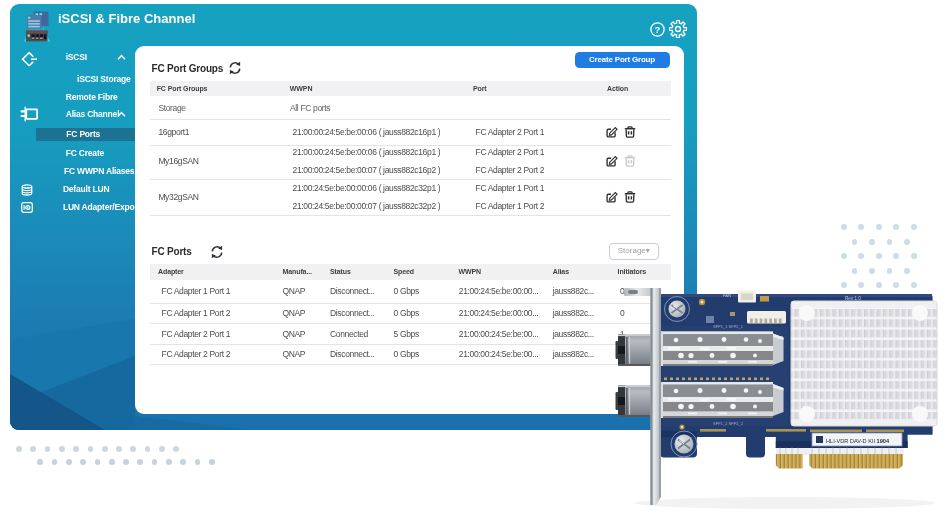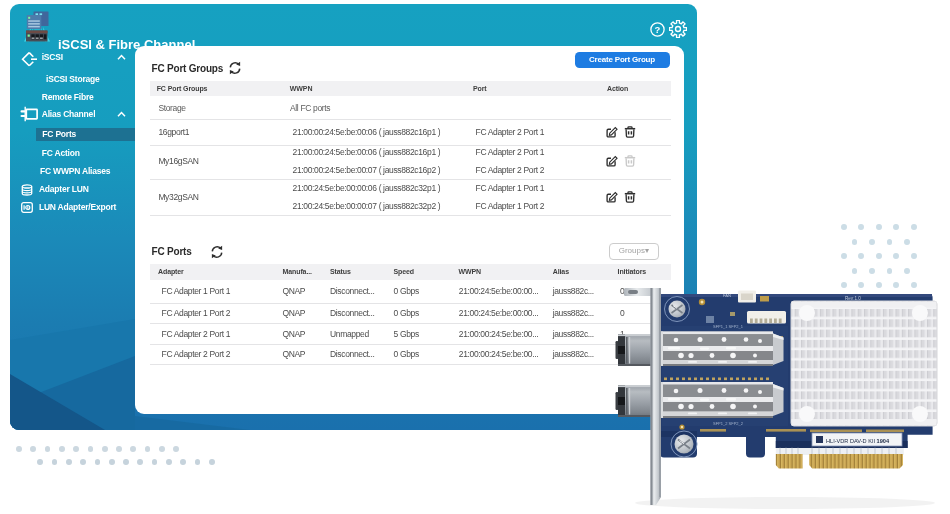--- a/index.html
+++ b/index.html
@@ -6,21 +6,21 @@
   html,body { width:950px; height:514px; background:#ffffff; overflow:hidden; position:relative; }
   .abs { position:absolute; }
   .window {
     position:absolute; left:10px; top:4px; width:687px; height:426px;
     border-radius:9px; overflow:hidden;
     background:linear-gradient(to bottom, #16a1c1 0%, #169dbf 30%, #1b8ab9 55%, #1b7cb1 75%, #1a70ad 100%);
   }
   .panel { position:absolute; left:135px; top:46px; width:549px; height:368px;
     background:#ffffff; border-radius:9px; }
   .title { position:absolute; font-size:13px; font-weight:bold; color:#ffffff; }
-  .navitem { position:absolute; color:#fff; font-size:8.5px; font-weight:bold; letter-spacing:-0.2px; white-space:nowrap; }
+  .navitem { position:absolute; color:#fff; font-size:8.5px; font-weight:bold; letter-spacing:-0.2px; white-space:nowrap;margin-left:24px; }
   .navsel { position:absolute; background:#1d7192; }
   .sect { position:absolute; font-size:10px; font-weight:bold; color:#2b2b2b; letter-spacing:-0.2px; }
   .th { position:absolute; font-size:7px; font-weight:bold; color:#3e3e3e; letter-spacing:-0.1px; white-space:nowrap; }
   .td { position:absolute; font-size:8.5px; color:#4c4c4c; letter-spacing:-0.35px; white-space:nowrap; }
   .td2 { position:absolute; font-size:8.5px; color:#4c4c4c; letter-spacing:-0.35px; white-space:nowrap; }
   .hdrrow { position:absolute; background:#f1f1f3; }
   .sep { position:absolute; height:1px; background:#e4e4e6; }
   .btn { position:absolute; background:#1e7ce2; color:#fff; font-size:8px; font-weight:bold;
     border-radius:4.5px; text-align:center; letter-spacing:-0.2px; }
   .abtn { position:absolute; background:#fff; border:1px solid #cccccc; color:#a3a3a3;
@@ -111,21 +111,21 @@
     <rect x="2" y="19.5" width="21.5" height="2.6" fill="#6d4b46"></rect>
     <rect x="3.6" y="23.5" width="2.2" height="2.2" fill="#7ef59f"></rect>
     <rect x="7.3" y="23.3" width="3.4" height="5" fill="#15181d"></rect>
     <rect x="11.5" y="23.3" width="3.4" height="5" fill="#15181d"></rect>
     <rect x="15.7" y="23.3" width="3.4" height="5" fill="#15181d"></rect>
     <rect x="19.9" y="23.3" width="2.6" height="5" fill="#15181d"></rect>
     <rect x="7.6" y="26.6" width="2.8" height="1.1" fill="#cfd4da"></rect>
     <rect x="11.8" y="26.6" width="2.8" height="1.1" fill="#cfd4da"></rect>
     <rect x="16" y="26.6" width="2.8" height="1.1" fill="#cfd4da"></rect>
   </svg>
-  <div class="title" style="left:58px;top:37px">iSCSI &amp; Fibre Channel</div>
+  <div class="title" style="left:58px;top:11px">iSCSI &amp; Fibre Channel</div>
 
   <svg class="abs" style="left:649.5px;top:21.5px" width="15" height="15" viewBox="0 0 15 15">
     <circle cx="7.5" cy="7.5" r="6.6" fill="none" stroke="#fff" stroke-width="1.3"></circle>
     <text x="7.5" y="10.8" font-size="9.5" font-weight="bold" fill="#fff" text-anchor="middle">?</text>
   </svg>
   <svg class="abs" style="left:668.5px;top:20px" width="18" height="18" viewBox="0 0 18 18">
     <path d="M7.58 3.07 L7.59 0.52 A8.6 8.6 0 0 1 10.41 0.52 L10.42 3.07 A6.1 6.1 0 0 1 12.19 3.80 L14.00 2.00 A8.6 8.6 0 0 1 16.00 4.00 L14.20 5.81 A6.1 6.1 0 0 1 14.93 7.58 L17.48 7.59 A8.6 8.6 0 0 1 17.48 10.41 L14.93 10.42 A6.1 6.1 0 0 1 14.20 12.19 L16.00 14.00 A8.6 8.6 0 0 1 14.00 16.00 L12.19 14.20 A6.1 6.1 0 0 1 10.42 14.93 L10.41 17.48 A8.6 8.6 0 0 1 7.59 17.48 L7.58 14.93 A6.1 6.1 0 0 1 5.81 14.20 L4.00 16.00 A8.6 8.6 0 0 1 2.00 14.00 L3.80 12.19 A6.1 6.1 0 0 1 3.07 10.42 L0.52 10.41 A8.6 8.6 0 0 1 0.52 7.59 L3.07 7.58 A6.1 6.1 0 0 1 3.80 5.81 L2.00 4.00 A8.6 8.6 0 0 1 4.00 2.00 L5.81 3.80 Z" fill="none" stroke="#fff" stroke-width="1.35"></path>
     <circle cx="9" cy="9" r="2.5" fill="none" stroke="#fff" stroke-width="1.35"></circle>
   </svg>
 
@@ -136,38 +136,38 @@
       <path d="M1 5.2 L4.5 1.6 L8 5.2" fill="none" stroke="#fff" stroke-width="1.5"></path>
     </svg>
     <svg class="abs" style="left:21.2px;top:50.8px" width="16.5" height="16" viewBox="0 0 16.5 16">
       <g stroke="#fff" stroke-width="1.6" fill="none">
         <path d="M8.2 1.6 L1.6 8.2 L8.2 14.8"></path>
         <path d="M8.2 1.6 L12.3 5.7"></path>
         <path d="M12.3 10.7 L8.2 14.8"></path>
         <path d="M10 8.2 H16"></path>
       </g>
     </svg>
-    <div class="navitem" style="left:46px;top:74.1px">iSCSI Storage</div>
+    <div class="navitem" style="left:53px;top:74.1px">iSCSI Storage</div>
     <div class="navitem" style="left:41.7px;top:91.8px">Remote Fibre</div>
     <div class="navitem" style="left:41.7px;top:108.6px">Alias Channel</div>
     <svg class="abs" style="left:117px;top:110.6px" width="9" height="7" viewBox="0 0 9 7">
       <path d="M1 5.2 L4.5 1.6 L8 5.2" fill="none" stroke="#fff" stroke-width="1.5"></path>
     </svg>
     <svg class="abs" style="left:20.2px;top:106.3px" width="18" height="16" viewBox="0 0 18 16">
       <g stroke="#fff" fill="none">
         <rect x="6.3" y="3.4" width="10.8" height="9.4" rx="0.5" stroke-width="1.7"></rect>
         <line x1="5.2" y1="0.8" x2="5.2" y2="15.2" stroke-width="1.4"></line>
         <line x1="1.6" y1="5.4" x2="4.4" y2="5.4" stroke-width="2.2" stroke-linecap="round"></line>
         <line x1="1.6" y1="10" x2="4.4" y2="10" stroke-width="2.2" stroke-linecap="round"></line>
       </g>
     </svg>
     <div class="navitem" style="left:42.3px;top:128.9px">FC Ports</div>
-    <div class="navitem" style="left:41.7px;top:147.6px">FC Action</div>
+    <div class="navitem" style="left:41.7px;top:147.6px">FC Create</div>
     <div class="navitem" style="left:40px;top:166px">FC WWPN Aliases</div>
-    <div class="navitem" style="left:38.9px;top:184.2px">Adapter LUN</div>
+    <div class="navitem" style="left:38.9px;top:184.2px">Default LUN</div>
     <svg class="abs" style="left:21px;top:183.7px" width="12" height="12" viewBox="0 0 12 12">
       <ellipse cx="6" cy="2.4" rx="4.7" ry="1.6" fill="none" stroke="#fff" stroke-width="1.3"></ellipse>
       <path d="M1.3 2.4 V9.4 c0 .9 2.1 1.6 4.7 1.6 s4.7-.7 4.7-1.6 V2.4" fill="none" stroke="#fff" stroke-width="1.3"></path>
       <path d="M1.3 5 c0 .9 2.1 1.6 4.7 1.6 s4.7-.7 4.7-1.6 M1.3 7.3 c0 .9 2.1 1.6 4.7 1.6 s4.7-.7 4.7-1.6" fill="none" stroke="#fff" stroke-width="1.1"></path>
     </svg>
     <div class="navitem" style="left:38.9px;top:202.1px">LUN Adapter/Export</div>
     <svg class="abs" style="left:21px;top:202.2px" width="12" height="11" viewBox="0 0 12 11">
       <rect x="0.7" y="0.7" width="10.6" height="9.6" rx="2" fill="none" stroke="#fff" stroke-width="1.3"></rect>
       <path d="M3.1 3.2 V7.8" stroke="#fff" stroke-width="1.2"></path>
       <circle cx="6.8" cy="5.5" r="2" fill="none" stroke="#fff" stroke-width="1.2"></circle>
@@ -252,21 +252,21 @@
 
   <div class="sect" style="left:151.5px;top:246px">FC Ports</div>
   <svg class="abs" style="left:210px;top:244.5px" width="14" height="14" viewBox="0 0 14 14">
     <g fill="none" stroke="#2e2e2e" stroke-width="1.5">
       <path d="M2.3 6.4 A4.8 4.8 0 0 1 10.6 3.3"></path>
       <path d="M11.7 7.6 A4.8 4.8 0 0 1 3.4 10.7"></path>
     </g>
     <polygon points="12.1,0.7 12.1,4.9 8.2,3.4" fill="#2e2e2e"></polygon>
     <polygon points="1.9,13.3 1.9,9.1 5.8,10.6" fill="#2e2e2e"></polygon>
   </svg>
-  <div class="abtn" style="left:608.8px;top:243px;width:50px;height:16.5px;line-height:14.5px">Groups▾</div>
+  <div class="abtn" style="left:608.8px;top:243px;width:50px;height:16.5px;line-height:14.5px">Storage▾</div>
 
   <div class="hdrrow" style="left:150px;top:264px;width:521px;height:15.5px"></div>
   <div class="th" style="left:158px;top:267.8px">Adapter</div>
   <div class="th" style="left:282.5px;top:267.8px">Manufa...</div>
   <div class="th" style="left:330px;top:267.8px">Status</div>
   <div class="th" style="left:393.5px;top:267.8px">Speed</div>
   <div class="th" style="left:458.5px;top:267.8px">WWPN</div>
   <div class="th" style="left:552.7px;top:267.8px">Alias</div>
   <div class="th" style="left:617.6px;top:267.8px">Initiators</div>
   <div id="t2rows">
@@ -281,21 +281,21 @@
     <div class="td2" style="left:161.6px;top:307.90000000000003px">FC Adapter 1 Port 2</div>
     <div class="td2" style="left:282.5px;top:307.90000000000003px">QNAP</div>
     <div class="td2" style="left:330px;top:307.90000000000003px">Disconnect...</div>
     <div class="td2" style="left:393.6px;top:307.90000000000003px">0 Gbps</div>
     <div class="td2" style="left:458.8px;top:307.90000000000003px">21:00:24:5e:be:00:00...</div>
     <div class="td2" style="left:552.7px;top:307.90000000000003px">jauss882c...</div>
     <div class="td2" style="left:620px;top:307.90000000000003px">0</div>
     <div class="sep" style="left:150px;top:323.2px;width:521px"></div>
     <div class="td2" style="left:161.6px;top:328.6px">FC Adapter 2 Port 1</div>
     <div class="td2" style="left:282.5px;top:328.6px">QNAP</div>
-    <div class="td2" style="left:330px;top:328.6px">Unmapped</div>
+    <div class="td2" style="left:330px;top:328.6px">Connected</div>
     <div class="td2" style="left:393.6px;top:328.6px">5 Gbps</div>
     <div class="td2" style="left:458.8px;top:328.6px">21:00:00:24:5e:be:00...</div>
     <div class="td2" style="left:552.7px;top:328.6px">jauss882c...</div>
     <div class="td2" style="left:620px;top:328.6px">1</div>
     <div class="sep" style="left:150px;top:343.8px;width:521px"></div>
     <div class="td2" style="left:161.6px;top:349.1px">FC Adapter 2 Port 2</div>
     <div class="td2" style="left:282.5px;top:349.1px">QNAP</div>
     <div class="td2" style="left:330px;top:349.1px">Disconnect...</div>
     <div class="td2" style="left:393.6px;top:349.1px">0 Gbps</div>
     <div class="td2" style="left:458.8px;top:349.1px">21:00:00:24:5e:be:00...</div>

